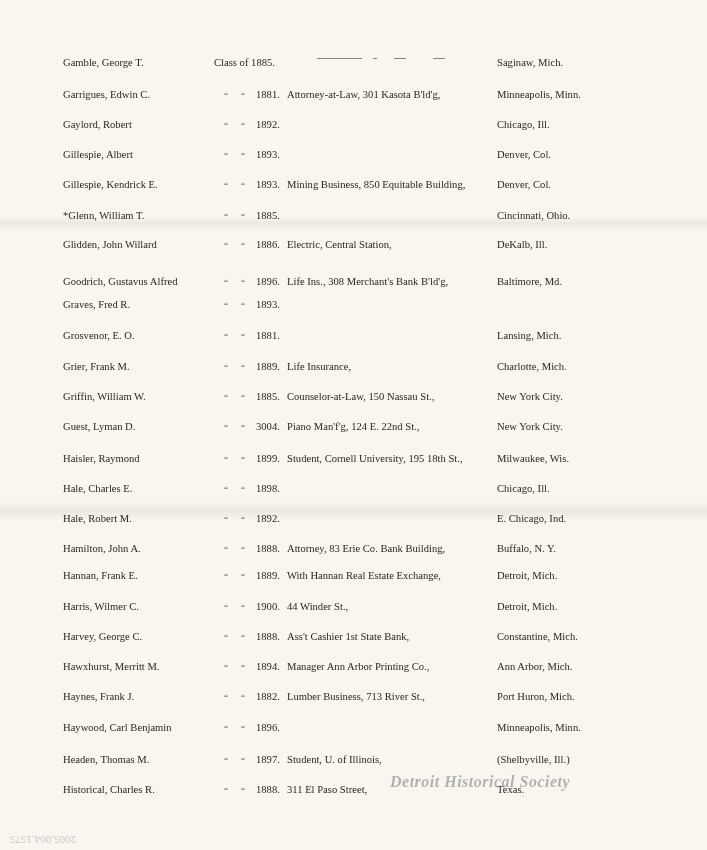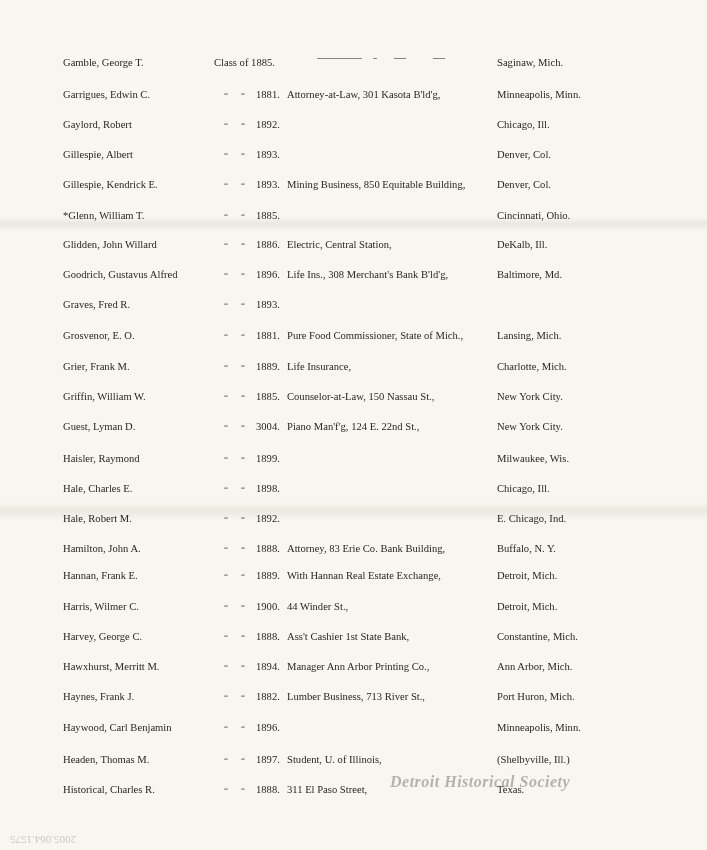--- a/index.html
+++ b/index.html
@@ -99,42 +99,41 @@
         <span class="loc">Cincinnati, Ohio.</span>
       </div>
       <div class="row" style="top: 235px;">
         <span class="name">Glidden, John Willard</span>
         <span class="ditto">“</span>
         <span class="ditto2">“</span>
         <span class="year">1886.</span>
         <span class="occ">Electric, Central Station,</span>
         <span class="loc">DeKalb, Ill.</span>
       </div>
-      <div class="row" style="top: 265px;">
+      <div class="row" style="top: 272px;">
         <span class="name">Goodrich, Gustavus Alfred</span>
         <span class="ditto">“</span>
         <span class="ditto2">“</span>
         <span class="year">1896.</span>
         <span class="occ">Life Ins., 308 Merchant's Bank B'ld'g,</span>
         <span class="loc">Baltimore, Md.</span>
       </div>
       <div class="row" style="top: 295px;">
         <span class="name">Graves, Fred R.</span>
         <span class="ditto">“</span>
         <span class="ditto2">“</span>
         <span class="year">1893.</span>
         <span class="occ"></span>
         <span class="loc"></span>
       </div>
       <div class="row" style="top: 326px;">
         <span class="name">Grosvenor, E. O.</span>
         <span class="ditto">“</span>
         <span class="ditto2">“</span>
         <span class="year">1881.</span>
-        <span class="occ">Pure Food Commissioner, State of Mich.,</span>
         <span class="loc">Lansing, Mich.</span>
       </div>
       <div class="row" style="top: 357px;">
         <span class="name">Grier, Frank M.</span>
         <span class="ditto">“</span>
         <span class="ditto2">“</span>
         <span class="year">1889.</span>
         <span class="occ">Life Insurance,</span>
         <span class="loc">Charlotte, Mich.</span>
       </div>
@@ -152,20 +151,21 @@
         <span class="ditto2">“</span>
         <span class="year">3004.</span>
         <span class="occ">Piano Man'f'g, 124 E. 22nd St.,</span>
         <span class="loc">New York City.</span>
       </div>
       <div class="row" style="top: 449px;">
         <span class="name">Haisler, Raymond</span>
         <span class="ditto">“</span>
         <span class="ditto2">“</span>
         <span class="year">1899.</span>
+        <span class="occ">Student, Cornell University,  195 18th St.,</span>
         <span class="loc">Milwaukee, Wis.</span>
       </div>
       <div class="row" style="top: 479px;">
         <span class="name">Hale, Charles E.</span>
         <span class="ditto">“</span>
         <span class="ditto2">“</span>
         <span class="year">1898.</span>
         <span class="occ"></span>
         <span class="loc">Chicago, Ill.</span>
       </div>

